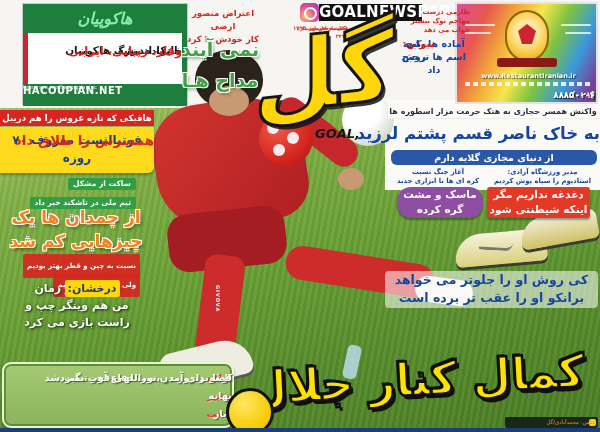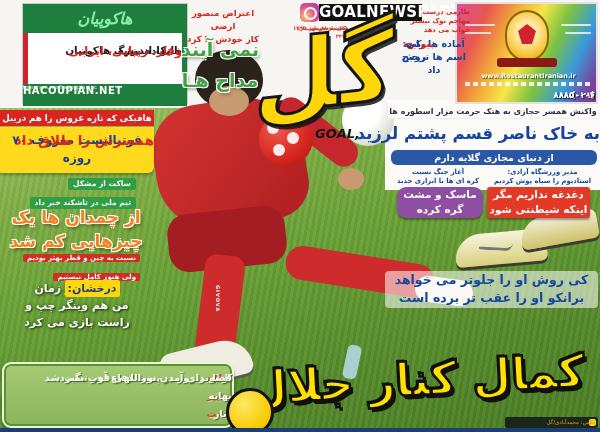--- a/index.html
+++ b/index.html
@@ -81,21 +81,21 @@
     text-align:center;padding-top:4px;box-shadow:0 2px 3px rgba(0,0,0,.3);}
   .divorce .l1{position:static;display:block;color:#1c3f8f;font-size:12px;font-weight:bold;line-height:18px;}
   .divorce .l2{position:static;display:block;color:#d6261f;font-size:13.5px;font-weight:bold;line-height:19px;}
   .saket{left:6px;top:178px;width:130px;text-align:right;}
   .saket span{position:static;display:inline-block;background:#2f9e45;color:#fff;font-size:7.5px;font-weight:bold;
     padding:1px 5px 2px;border-radius:2px;margin-bottom:16px;}
   .suitcase{left:0;top:205px;width:152px;color:#f58220;font-size:17px;font-weight:bold;line-height:24px;text-align:center;
     text-shadow:1px 1px 0 #fff,-1px -1px 0 #fff,1px -1px 0 #fff,-1px 1px 0 #fff,2px 3px 3px rgba(40,20,0,.45);}
   .china{left:4px;top:254px;width:136px;text-align:right;}
   .china span{position:static;display:inline-block;background:rgba(214,38,31,.92);color:#fff;font-size:7px;font-weight:bold;
-    padding:0 4px;border-radius:2px;margin-bottom:2px;}
+    padding:8px 4px;border-radius:2px;margin-bottom:2px;}
   .derakh{left:0;top:280px;width:154px;color:#fff;font-size:11px;font-weight:bold;line-height:17px;text-align:center;
     text-shadow:1px 1px 2px #1e3c0e,0 0 4px rgba(0,0,0,.5);}
   .derakh .dname{position:static;display:inline-block;background:#ffd60a;color:#1c3f8f;
     padding:0 3px;border-radius:2px;text-shadow:none;}
   
   .rad{left:455px;top:2px;width:143px;height:102px;border:2px solid #e7e2e2;
     background:linear-gradient(115deg,#d94f9e 0%,#e8574f 18%,#f2a93b 34%,#f7e64a 48%,#7cc242 63%,#3a9ad9 79%,#7a3f98 94%);}
   .rad-crest{left:48px;top:6px;width:44px;height:52px;border-radius:50%/46%;
     background:radial-gradient(circle at 50% 42%,#ffe9a3 0 30%,#f6c12f 70%,#c98f12);border:2px solid #8a6606;}
   .rad-crest::after{content:"";position:absolute;left:11px;top:12px;width:18px;height:20px;background:#cf2430;
@@ -116,21 +116,21 @@
   .hejazi{left:388px;top:104px;width:210px;height:15px;color:#2c2c44;background:#fdfcf9;
     font-size:8px;font-weight:bold;line-height:15px;text-align:center;border-bottom:1px solid #eee;}
   .naser{left:386px;top:119px;width:214px;color:#16459e;font-size:16.5px;font-weight:bold;line-height:30px;
     text-align:center;white-space:nowrap;}
   .majazi{left:391px;top:150px;width:206px;height:15px;background:#2b57a7;border-radius:6px;color:#fff;
     font-size:9.5px;font-weight:bold;line-height:15px;text-align:center;}
   .azadi-k{left:487px;top:168px;width:111px;color:#15459c;font-size:6.8px;font-weight:bold;line-height:9px;text-align:center;}
   .korea-k{left:392px;top:168px;width:92px;color:#15459c;font-size:6.8px;font-weight:bold;line-height:9px;text-align:center;}
   .azadi-box{left:487px;top:187px;width:103px;height:31px;background:#e33a28;border-radius:3px;color:#fff;
     font-size:10.5px;font-weight:bold;line-height:15px;text-align:center;box-shadow:0 2px 2px rgba(0,0,0,.35);}
-  .korea-box{left:397px;top:187px;width:86px;height:31px;background:#8e4fa3;border-radius:9px;color:#fff;
+  .korea-box{left:397px;top:187px;width:86px;height:31px;background:#8e4fa3;border-radius:14px;color:#fff;
     font-size:10.5px;font-weight:bold;line-height:15px;text-align:center;box-shadow:0 2px 2px rgba(0,0,0,.35);}
   .kiroosh{left:385px;top:271px;width:213px;height:37px;background:rgba(255,255,255,.55);border-radius:4px;
     color:#16459e;font-size:12.5px;font-weight:bold;line-height:18px;text-align:center;}
   
   .mainhead{left:235px;top:341px;width:363px;height:82px;color:#ffe100;font-size:45px;font-weight:bold;
     line-height:78px;text-align:center;transform:rotate(-3deg);
     -webkit-text-stroke:2.5px #101010;text-shadow:3px 4px 0 #101010,-2px -2px 0 #101010;}
   .gbox{left:2px;top:362px;width:232px;height:66px;border-radius:9px;
     background:linear-gradient(#a4ca74,#8ab55c);border:2px solid #eaf6d6;
     box-shadow:inset 0 0 0 2px #5d8f33,0 2px 3px rgba(0,0,0,.3);

